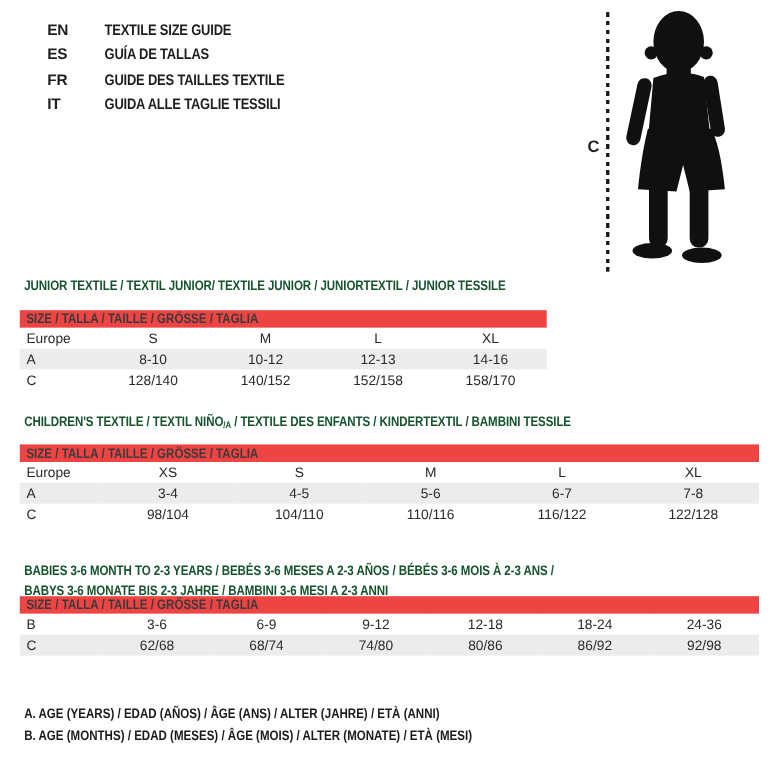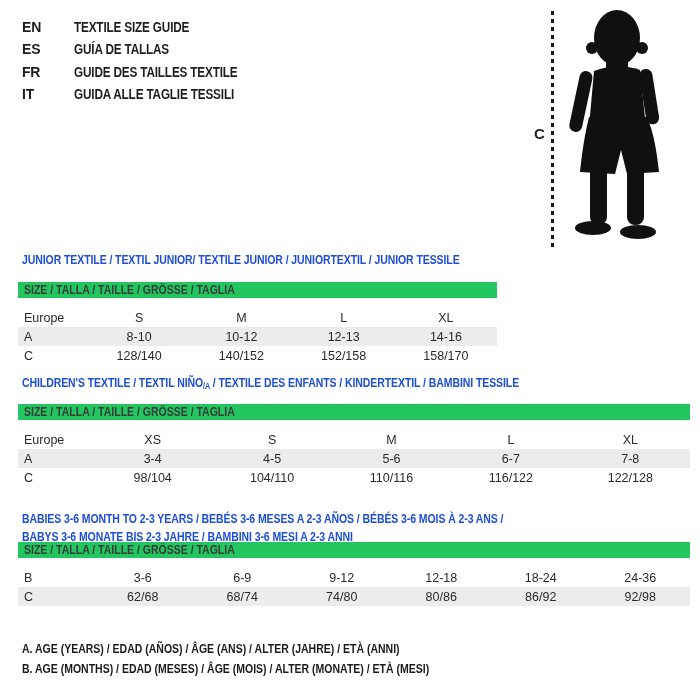--- a/index.html
+++ b/index.html
@@ -4,36 +4,36 @@
 <style>
   * { margin:0; padding:0; box-sizing:border-box; }
   html,body { width:700px; height:700px; background:#ffffff; overflow:hidden; }
   body { font-family:"Liberation Sans","DejaVu Sans",sans-serif; color:#1e1e1e; position:relative; }
 
   .condensed { transform:scaleX(0.84); transform-origin:left center; white-space:nowrap; display:inline-block; }
 
   
   .lang-block { position:absolute; left:22px; top:16px; }
   .lang-row { display:flex; line-height:22.4px; font-size:14px; font-weight:700; letter-spacing:-0.2px; }
-  .lang-row .code { width:52px; flex:0 0 52px; }
+  .lang-row .code { width:52px; flex:0 0 52px;margin-left:21px; }
 
   
   .measure-line { position:absolute; left:551px; top:11px; width:3px; height:236px;
     background:repeating-linear-gradient(to bottom, #161616 0 4px, transparent 4px 8px); }
   .measure-label { position:absolute; left:534px; top:125px; font-size:15px; font-weight:700; }
   .silhouette { position:absolute; left:565px; top:5px; width:130px; height:240px; }
 
   
-  .section-title { position:absolute; left:22px; font-size:12.5px; font-weight:700; letter-spacing:-0.1px; color:#1d4ed8; }
+  .section-title { position:absolute; left:22px; font-size:12.5px; font-weight:700; letter-spacing:-0.1px; color:#14532d; }
   .section-title .sub { font-size:8.5px; vertical-align:-2px; }
   .two-line { line-height:18px; }
 
   
   .size-table-wrap { position:absolute; left:18px; }
-  .size-bar { height:16px; background:#22c55e; margin-bottom:10px; padding-left:6px;
+  .size-bar { height:16px; background:#ef4444; margin-bottom:0; padding-left:6px;
     font-size:12.5px; font-weight:700; color:#3a3a3a; line-height:16px; }
   table.size-table { border-collapse:collapse; table-layout:fixed; width:100%; }
   table.size-table td { height:19px; font-size:12.5px; color:#2a2a2a; text-align:center; vertical-align:middle; padding:0; }
   table.size-table td.rowlabel { text-align:left; padding-left:6px;margin-left:20px; }
   tr.row-gray { background:#ececec; }
   tr.row-white { background:#ffffff; }
   .w1 { width:479px; } .w2 { width:672px; }
   col.labelcol1 { width:70px; } col.labelcol2 { width:75px; }
 
   

